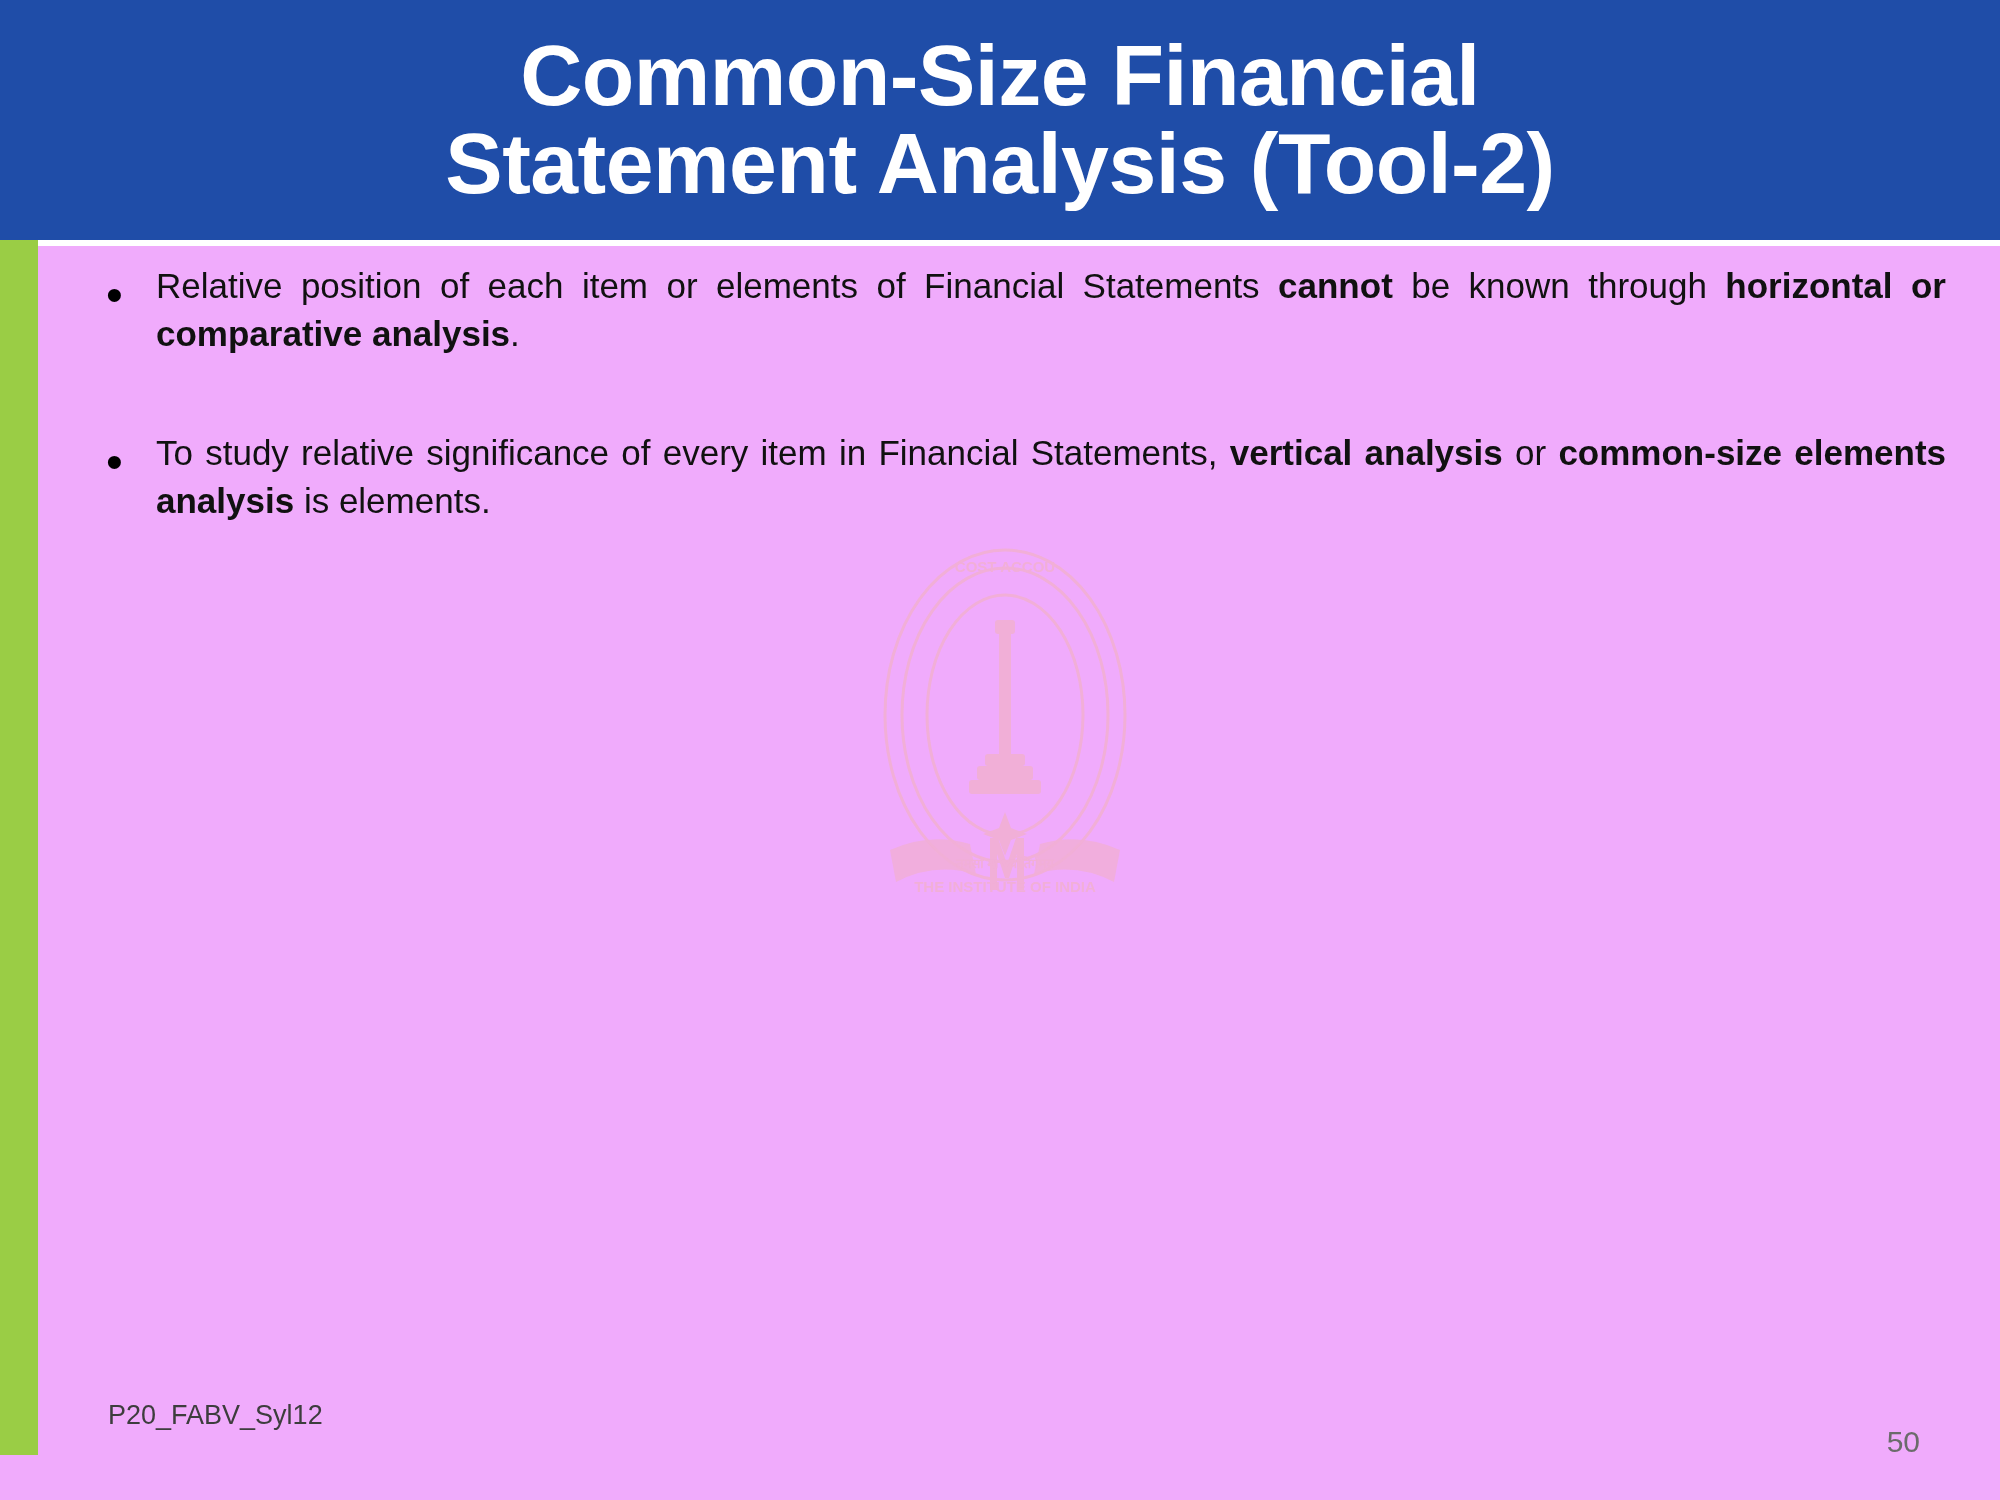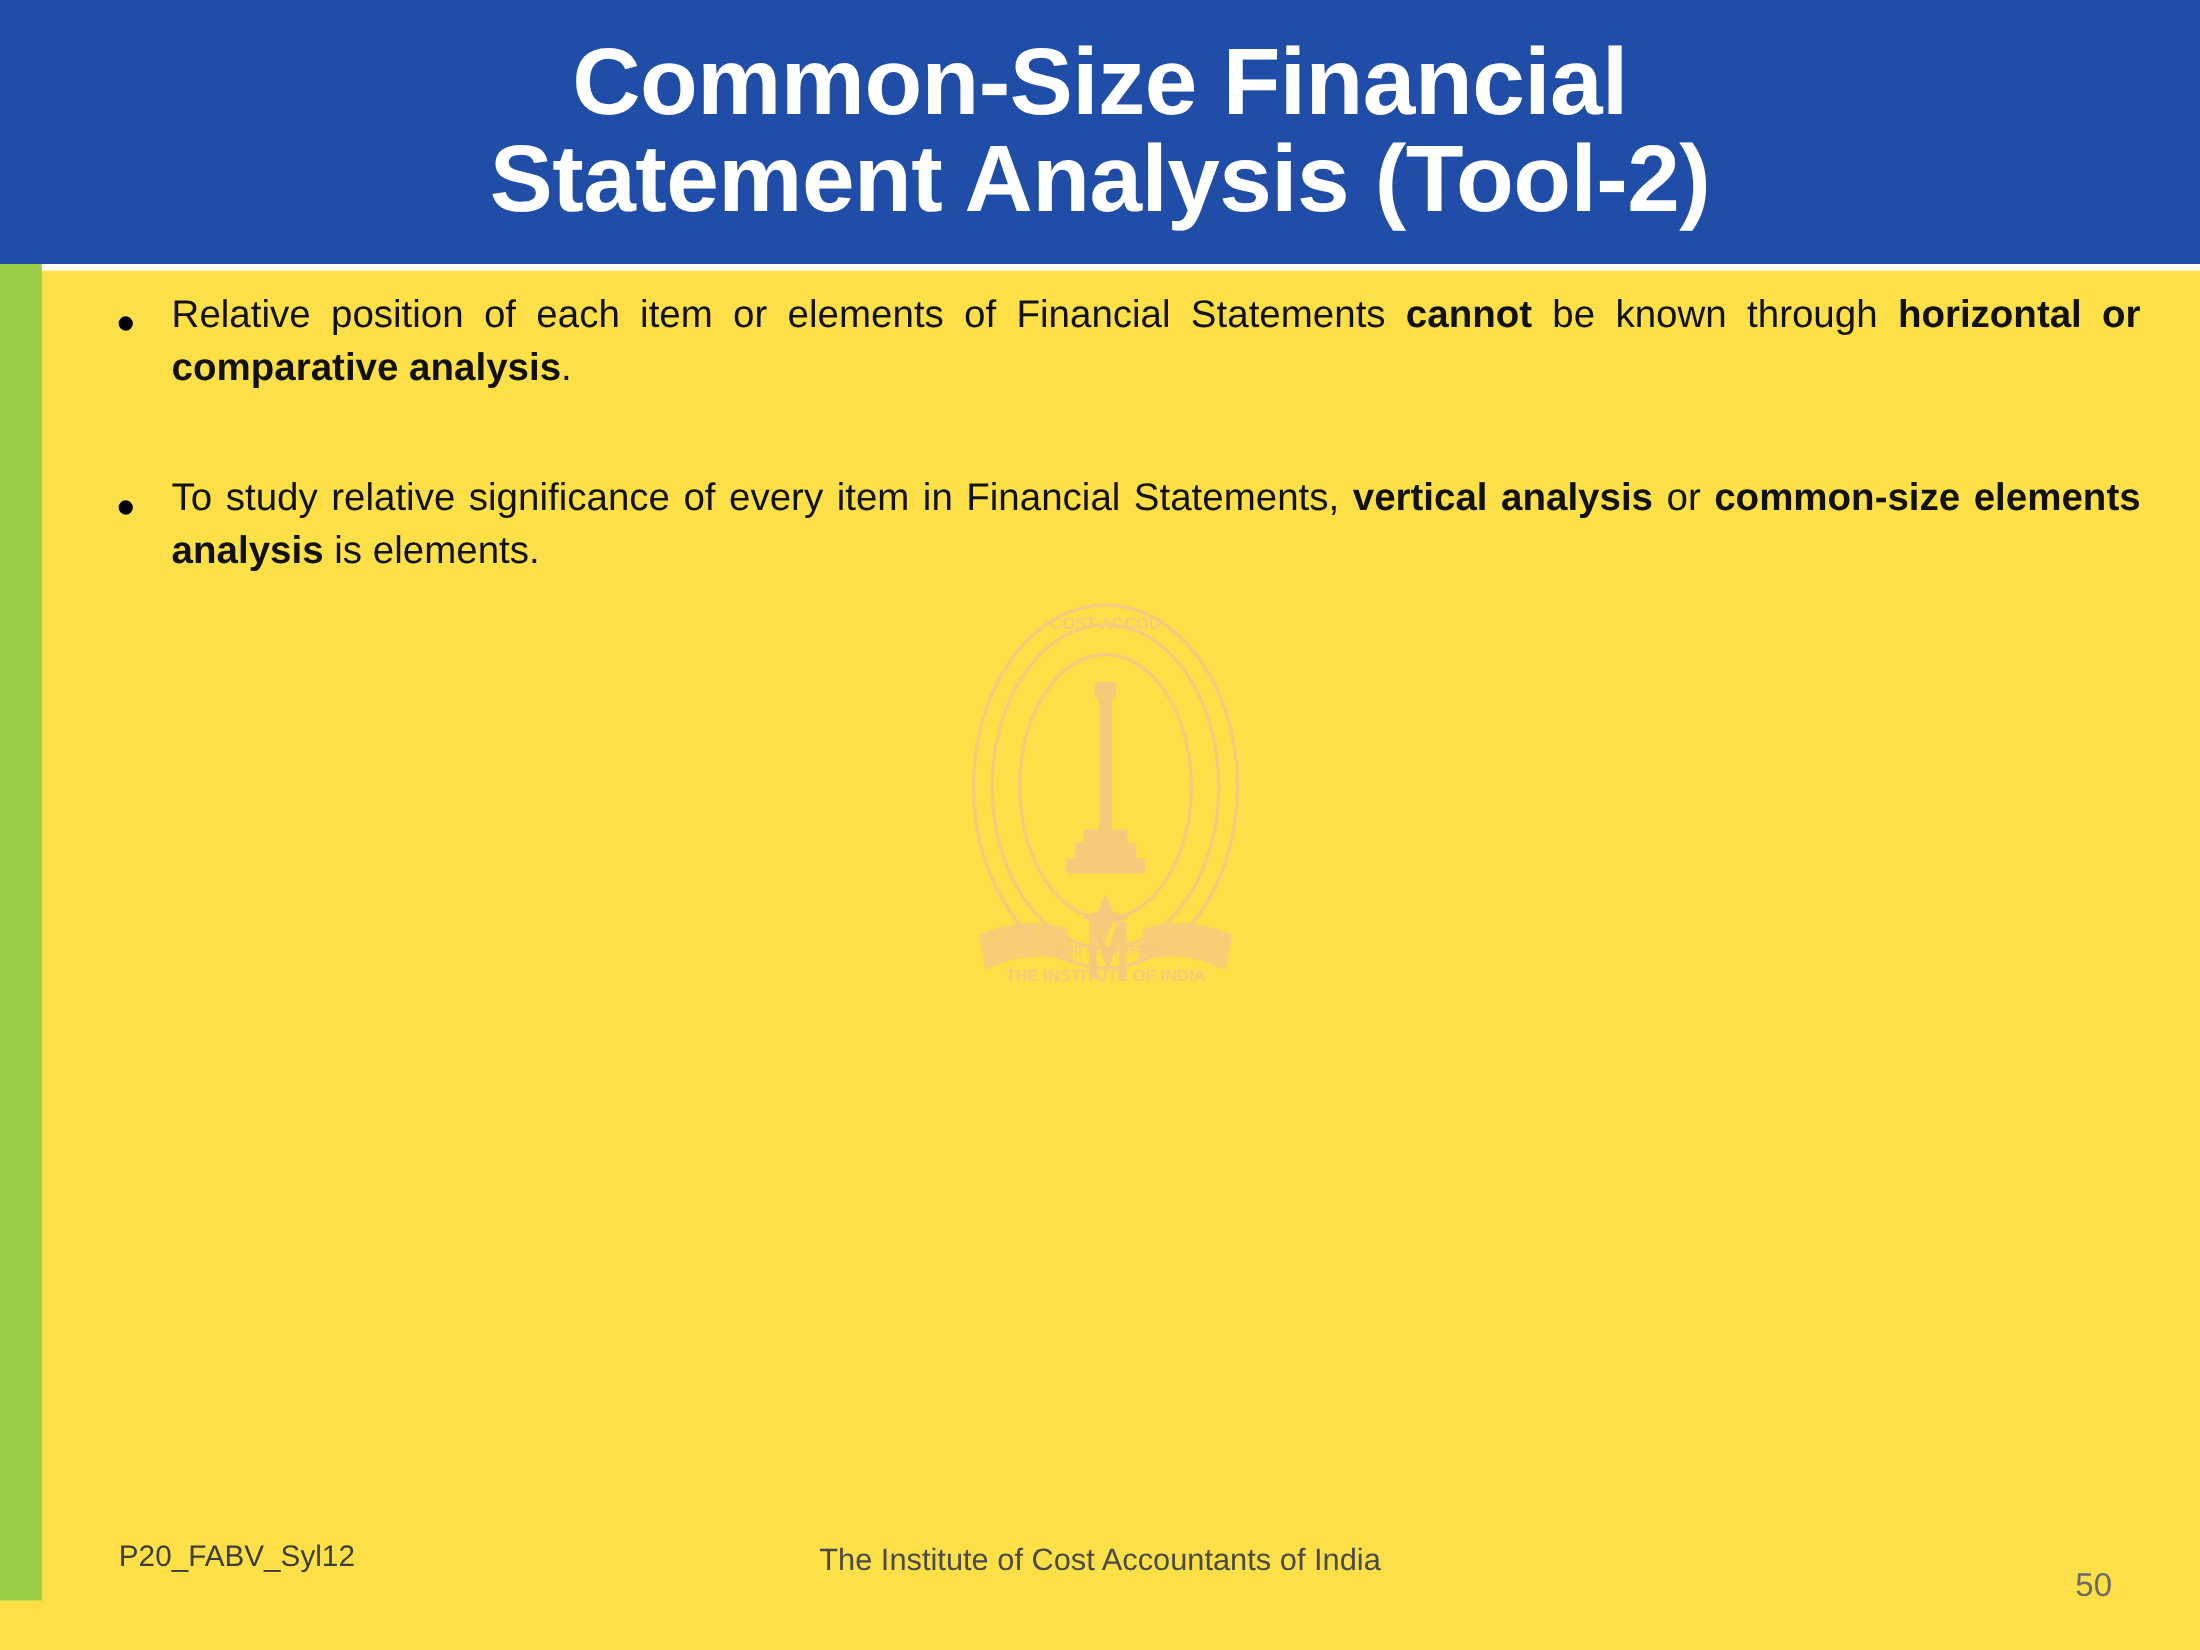--- a/index.html
+++ b/index.html
@@ -10,21 +10,21 @@
   body {
     width: 2000px;
     height: 1500px;
     font-family: "Liberation Sans", sans-serif;
     overflow: hidden;
   }
   .slide {
     position: relative;
     width: 2000px;
     height: 1500px;
-    background: #fde047;
+    background: #f0abfc;
     box-sizing: border-box;
     overflow: hidden;
   }
   
   .title-bar {
     position: absolute;
     left: 0;
     top: 0;
     width: 2000px;
     height: 240px;
@@ -186,16 +186,15 @@
       </g>
       <g fill="#F2B3B3" font-family="'Liberation Sans', sans-serif" font-size="15" font-weight="bold">
         <text x="160" y="52" text-anchor="middle">COST  ACCOU</text>
         <text x="160" y="372" text-anchor="middle">THE  INSTITUTE       OF  INDIA</text>
         <text x="160" y="348" text-anchor="middle" font-size="13">तमसो मा  ज्योतिर्गमय</text>
       </g>
     </svg>
   </div>
 
   <div class="footer-left">P20_FABV_Syl12</div>
-  <div class="footer-center">The Institute of Cost Accountants of India</div>
   <div class="footer-page">50</div>
 
 </div>
 
 </body></html>

